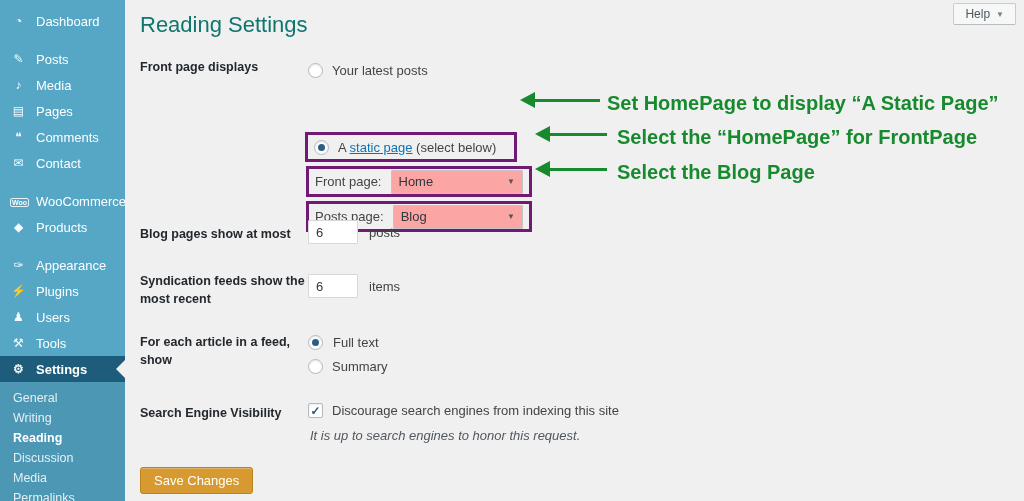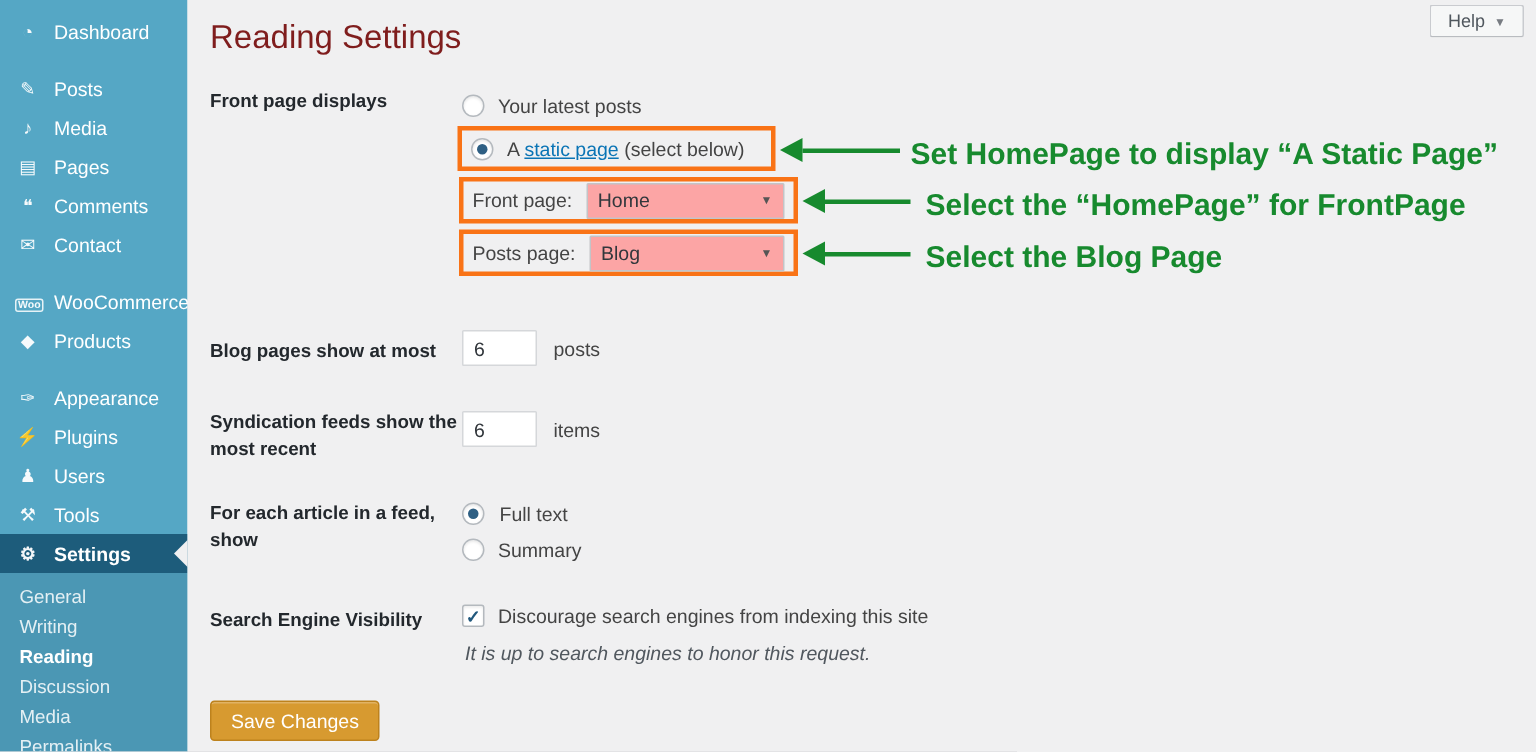--- a/index.html
+++ b/index.html
@@ -26,34 +26,34 @@
   .sub-item.active { color:#fff; font-weight:bold; }
 
   
   .main { position:absolute; left:125px; top:0; right:0; bottom:0; background:#f0f0f1; }
   .help-btn { position:absolute; top:3px; right:8px; background:#f6f7f7;
               border:1px solid #c9cbcf; border-bottom-color:#b9bcc0; border-radius:2px;
               padding:3px 11px; font-size:12px; color:#50575e; display:flex; gap:6px;
               align-items:center; cursor:pointer; font-family:inherit; }
   .help-btn .caret { font-size:8px; color:#787c82; }
   h1.page-title { position:absolute; left:15px; top:12px; font-size:22px;
-                  font-weight:400; color:#7f1d1d; }
+                  font-weight:400; color:#0f766e; }
 
   .flabel { position:absolute; left:15px; font-size:12.5px; font-weight:bold;
             color:#23282d; line-height:1.45; width:172px; }
   .ftext { font-size:13px; color:#444; }
 
   .radio { width:15px; height:15px; border-radius:50%; background:#fff;
            border:1px solid #b4b9be; flex:none; position:relative;
            box-shadow:inset 0 1px 2px rgba(0,0,0,.1); cursor:pointer; }
   .radio.checked::after { content:""; position:absolute; left:3px; top:3px;
            width:7px; height:7px; border-radius:50%; background:#2e5f83; }
   .hrow { position:absolute; display:flex; align-items:flex-end; gap:9px; }
 
-  .greenbox { position:absolute; border:3px solid #f97316; }
+  .greenbox { position:absolute; border:3px solid #701a75;margin-top:48px; }
   .gb-inner { display:flex; align-items:center; gap:9px; height:100%; padding:0 6px; }
 
   a.link { color:#0a74b5; text-decoration:underline; cursor:pointer; }
 
   .selectbox { flex:1; height:24px; background:#fca5a5; border:1px solid #c3c4c7;
                border-radius:1px; display:flex; align-items:center;
                justify-content:space-between; padding:0 7px; font-size:13px;
                color:#32373c; cursor:pointer; }
   .selectbox .caret { font-size:8px; color:#555; }
   .sel-label { font-size:13px; color:#444; flex:none; }

